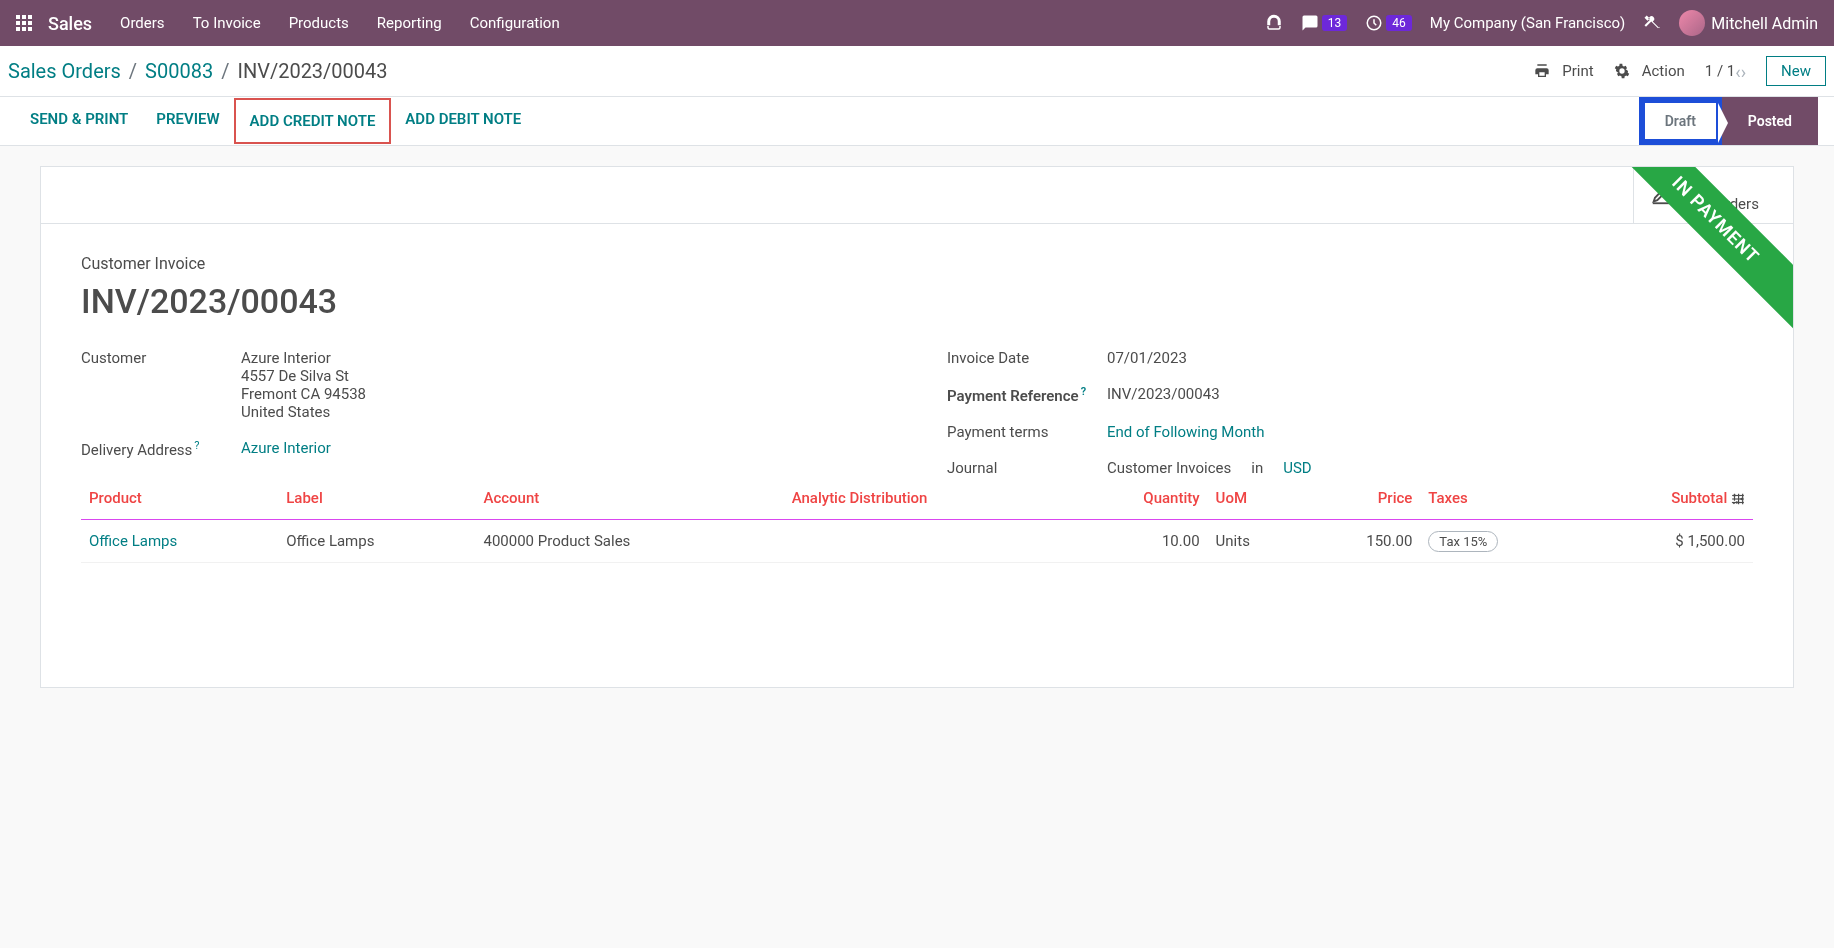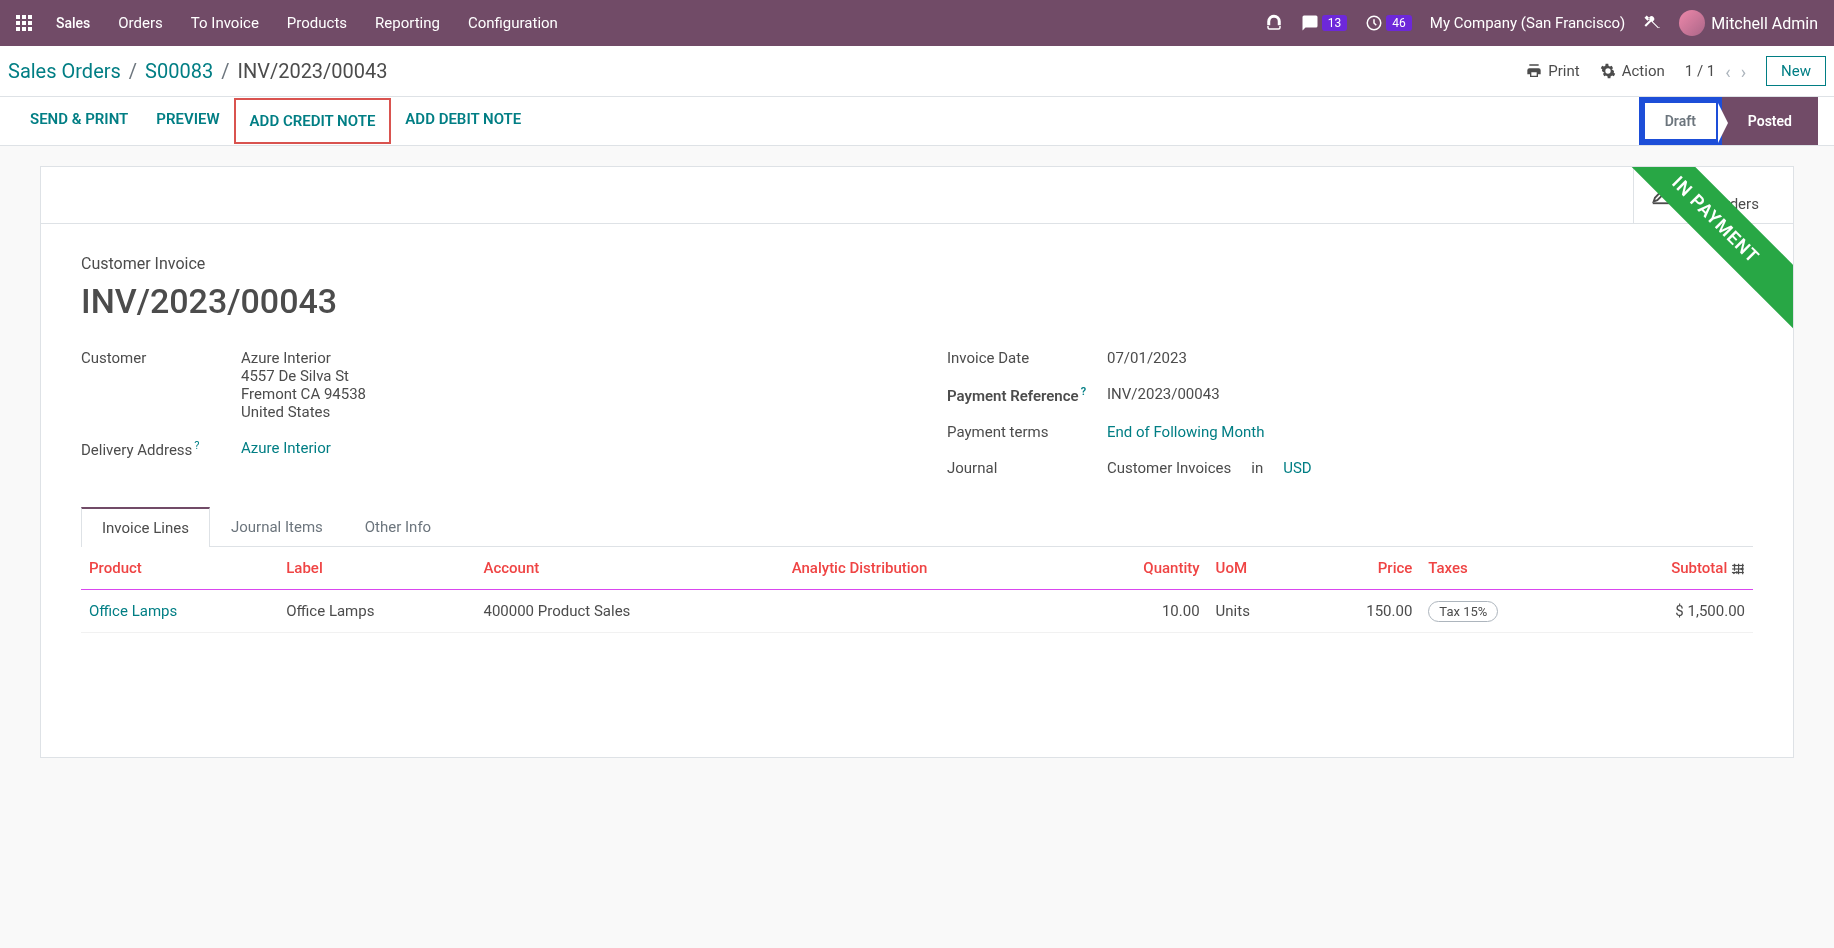--- a/index.html
+++ b/index.html
@@ -1,38 +1,38 @@
 <!DOCTYPE html>
 <html><head>
 <meta charset="utf-8">
 <style>
 * { margin: 0; padding: 0; box-sizing: border-box; font-family: -apple-system, BlinkMacSystemFont, "Segoe UI", Roboto, sans-serif; }
 body { background: #f9f9f9; color: #4c4c4c; }
 
 .topbar { background: #714B67; height: 46px; display: flex; align-items: center; padding: 0 16px; color: #fff; }
 .apps-icon { display: grid; grid-template-columns: repeat(3,4px); grid-template-rows: repeat(3,4px); gap: 2px; margin-right: 16px; cursor: pointer; }
 .apps-icon span { background: #fff; width: 4px; height: 4px; }
-.app-title { font-size: 14px; font-weight: 500; margin-right: 28px; margin-left: 8px; }
+.app-title { font-size: 18px; font-weight: 500; margin-right: 28px; }
 .nav-menu { display: flex; gap: 28px; flex: 1; }
 .nav-menu a { color: #fff; font-size: 15px; text-decoration: none; }
 .topbar-right { display: flex; align-items: center; gap: 18px; }
 .badge-pill { background: #6d28d9; color: #fff; font-size: 12px; padding: 1px 6px; border-radius: 3px; margin-left: 3px; }
 .icon-btn { color: #fff; cursor: pointer; display: flex; align-items: center; }
 .company-name { font-size: 15px; }
 .avatar { width: 26px; height: 26px; border-radius: 50%; background: linear-gradient(135deg,#e8a,#a68); margin-right: 6px; }
 .user-section { display: flex; align-items: center; }
 
 .subbar { background: #fff; display: flex; align-items: center; padding: 10px 8px; border-bottom: 1px solid #dee2e6; }
 .breadcrumb { display: flex; align-items: center; gap: 8px; font-size: 20px; flex: 1; }
 .breadcrumb .link { color: #017E84; cursor: pointer; }
 .breadcrumb .sep { color: #6c757d; }
 .breadcrumb .current { color: #4c4c4c; }
 .subbar-right { display: flex; align-items: center; gap: 20px; }
-.subbar-btn { display: flex; align-items: center; gap: 6px; color: #4c4c4c; font-size: 15px; cursor: pointer; }
-.pager { display: flex; align-items: center; gap: 10px; color: #4c4c4c; font-size: 15px; }
+.subbar-btn { display: flex; align-items: center; gap: 12px; color: #4c4c4c; font-size: 15px; cursor: pointer; }
+.pager { display: flex; align-items: center; color: #4c4c4c; font-size: 15px; }
 .pager-arrow { color: #adb5bd; cursor: pointer; font-size: 18px; }
 .new-btn { border: 1px solid #017E84; color: #017E84; background: #fff; padding: 5px 14px; font-size: 15px; cursor: pointer; }
 
 .actionbar { background: #fff; display: flex; align-items: center; padding: 0 16px; border-bottom: 1px solid #dee2e6; justify-content: space-between; }
 .action-buttons { display: flex; }
 .action-btn { color: #017E84; font-size: 15px; font-weight: 600; padding: 12px 14px; cursor: pointer; text-transform: uppercase; }
 .action-btn.highlighted { border: 2px solid #d9534f; }
 .status-bar { display: flex; }
 .status-item { padding: 10px 20px; font-size: 14px; font-weight: 600; color: #6c757d; border: 6px solid #1d4ed8; position: relative; }
 .status-item.active { background: #714B67; color: #fff; border-color: #714B67; }
@@ -230,25 +230,20 @@
             <div class="field-label">Journal</div>
             <div class="journal-row">
               <span class="field-value">Customer Invoices</span>
               <span class="field-value">in</span>
               <span class="field-value link">USD</span>
             </div>
           </div>
         </div>
       </div>
 
-      <div class="tabs">
-        <div class="tab active">Invoice Lines</div>
-        <div class="tab">Journal Items</div>
-        <div class="tab">Other Info</div>
-      </div>
 
       <div class="table-body-wrap">
       <table class="table">
         <thead>
           <tr>
             <th>Product</th>
             <th>Label</th>
             <th>Account</th>
             <th>Analytic Distribution</th>
             <th class="right">Quantity</th>

